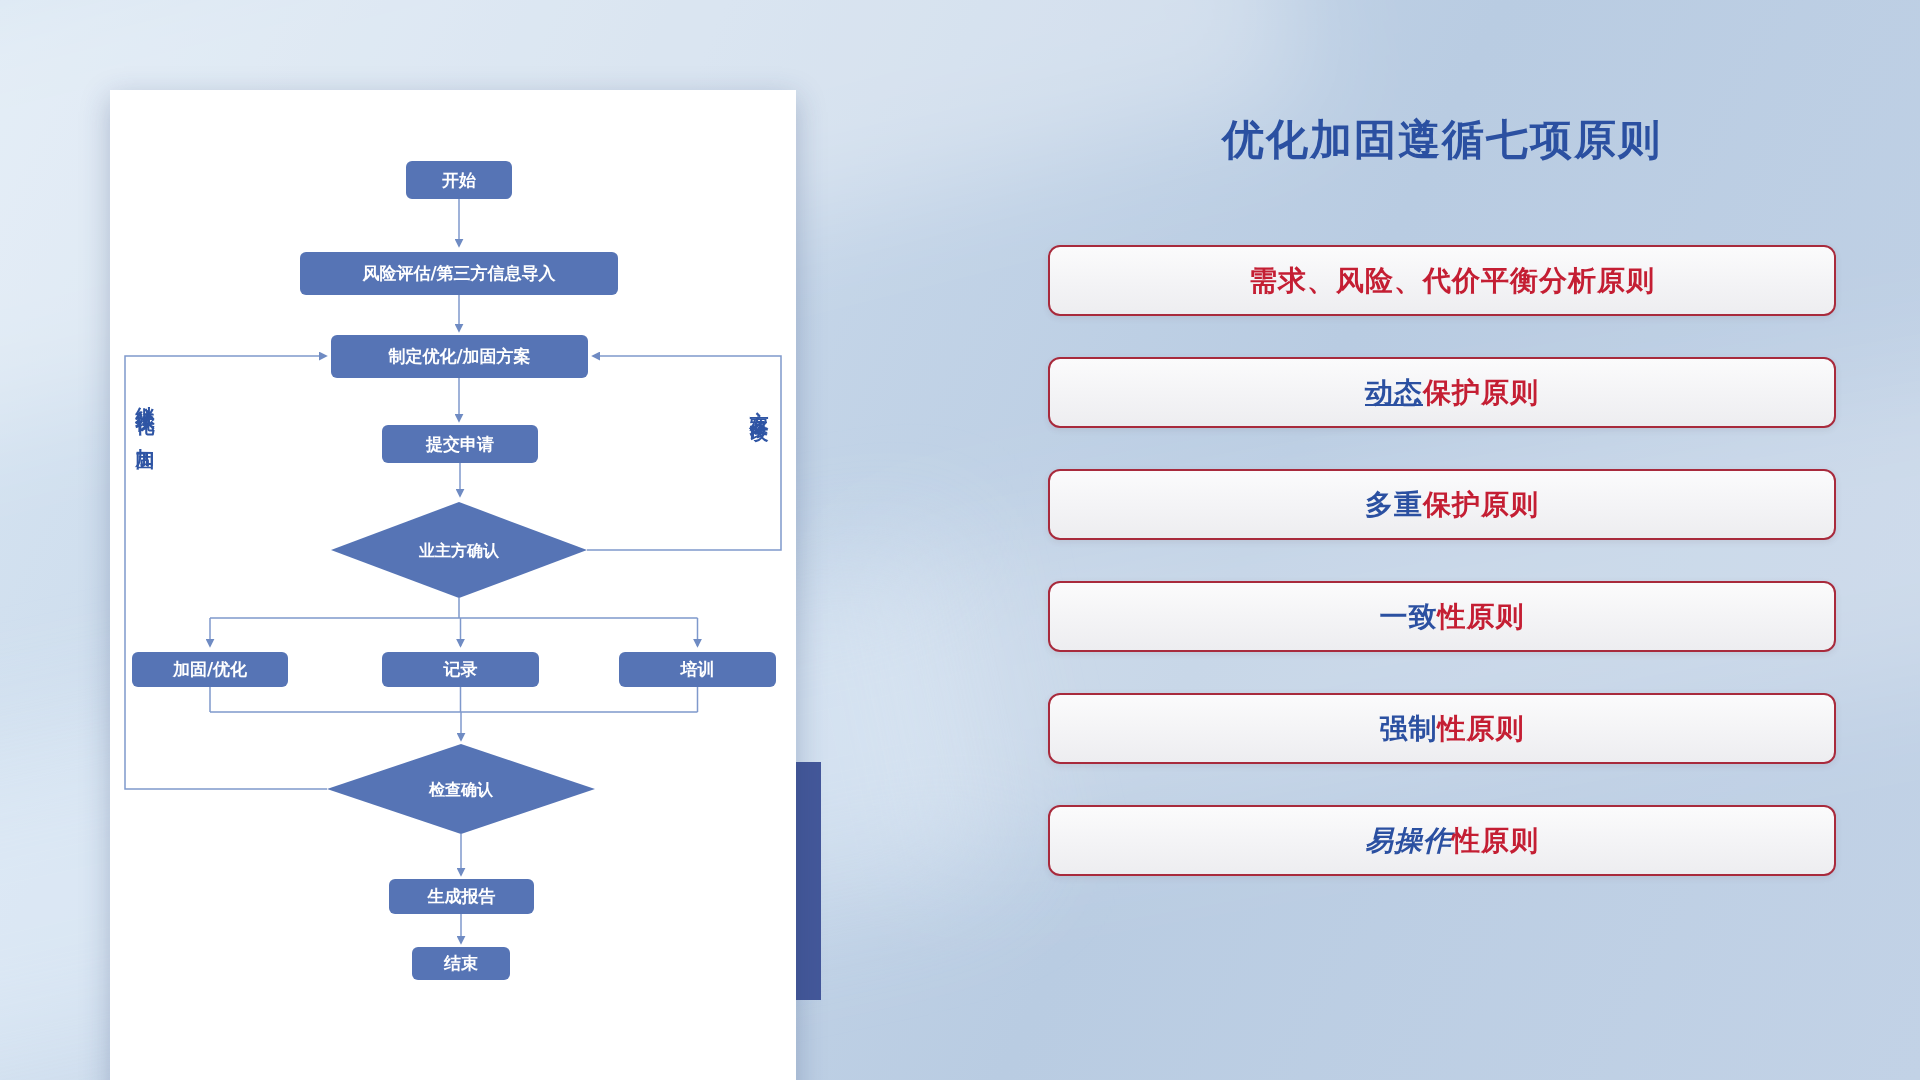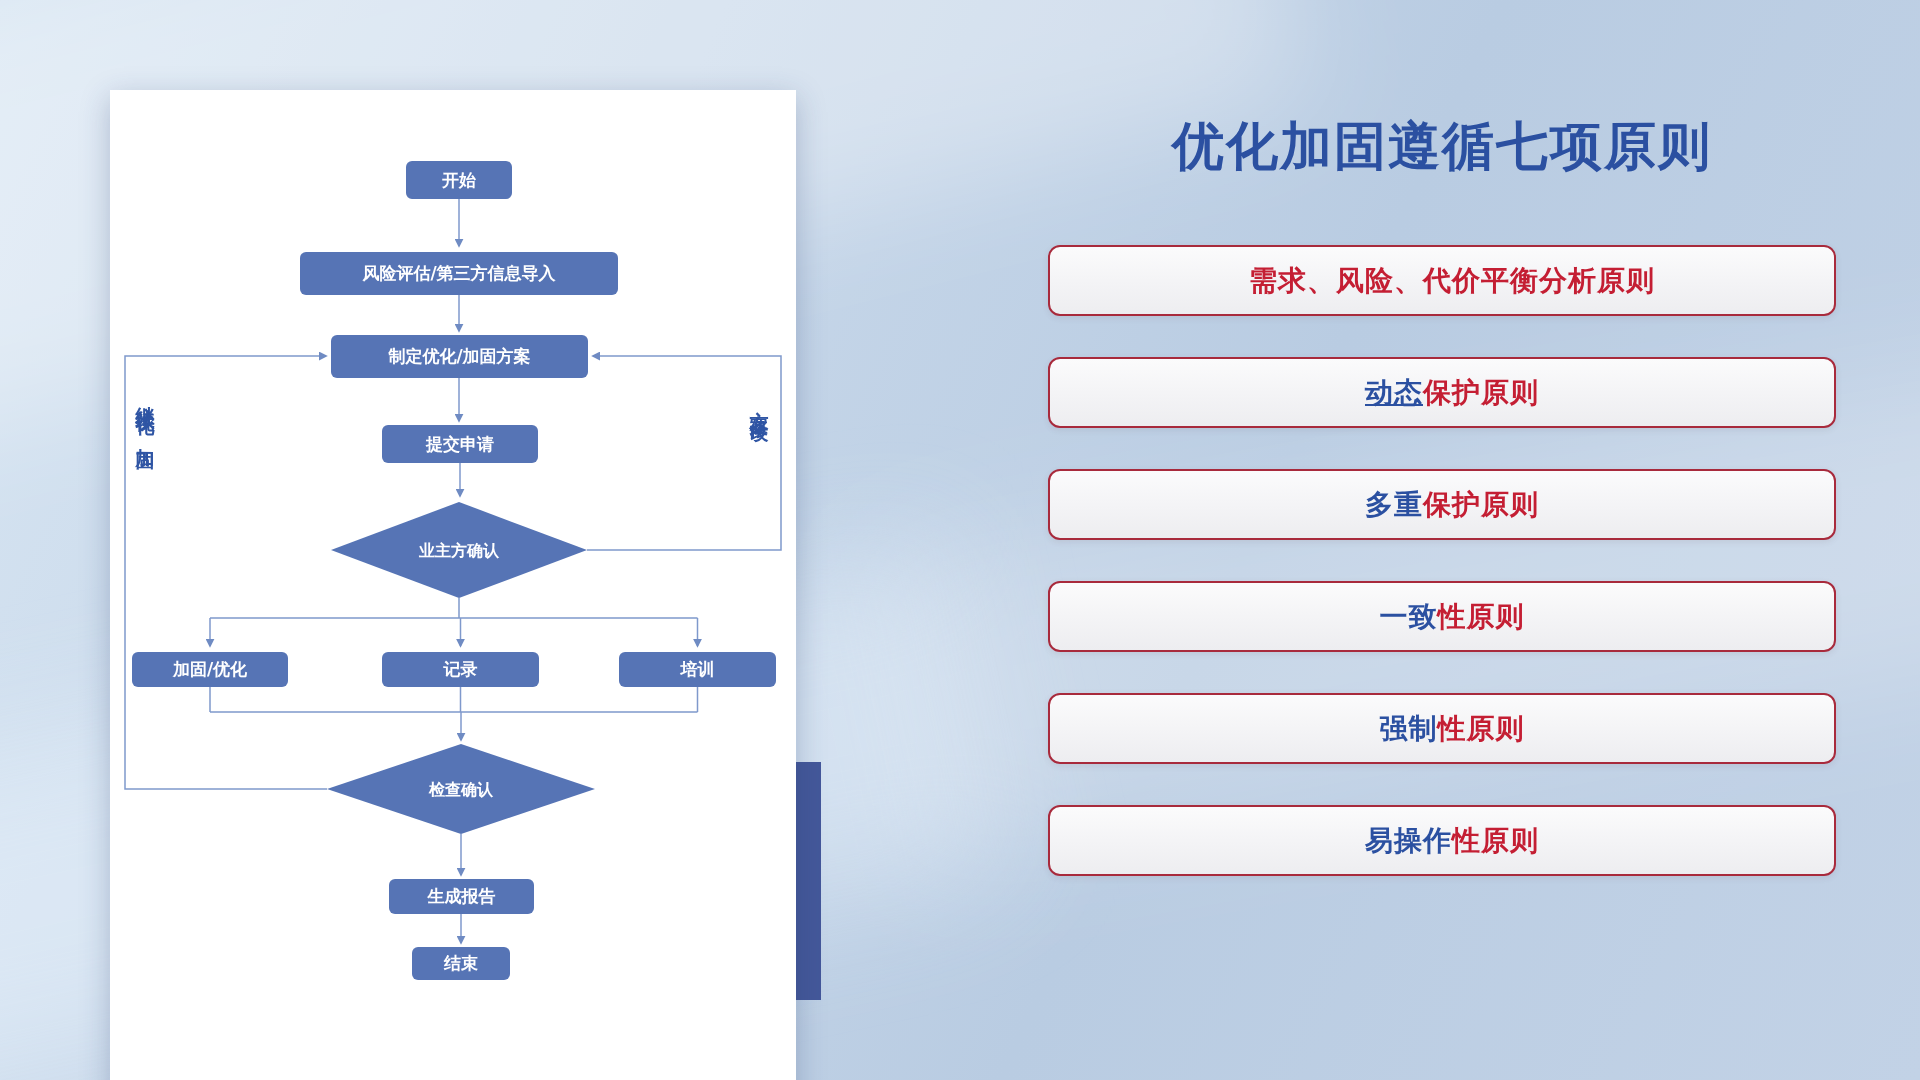--- a/index.html
+++ b/index.html
@@ -25,21 +25,21 @@
   svg text.node-label { fill:#ffffff; font-weight:700; font-size:17px;
     font-family:"DejaVu Sans","Liberation Sans",sans-serif; }
   svg text.node-label.small { font-size:16px; }
   .vlabel { position:absolute; writing-mode:vertical-rl; text-orientation:upright;
     color:#2f55a4; font-weight:700; font-size:19px; letter-spacing:4px; line-height:1; }
   .vlabel-left { left:26px; top:300px; }
   .vlabel-right { left:640px; top:306px; }
 
   .panel { position:absolute; left:1048px; top:0; width:788px; }
   .panel-title { position:absolute; top:112px; width:788px; text-align:center;
-    color:#2b50a1; font-size:52px; font-weight:700; letter-spacing:2px; }
+    color:#2b50a1; font-size:42px; font-weight:700; letter-spacing:2px; }
   .principles { position:absolute; top:245px; width:788px; }
   .principle-box { width:788px; height:71px; margin-bottom:41px;
     border:2px solid #a82a3c; border-radius:12px;
     background:linear-gradient(180deg,#fbfbfc 0%,#ededf0 100%);
     display:flex; align-items:center; justify-content:center;
     font-size:28px; font-weight:600; letter-spacing:1px;
     box-shadow:0 2px 6px rgba(90,60,70,.10);padding-left:20px; }
 </style>
 </head>
 <body>
@@ -136,18 +136,18 @@
         </div>
         <div class="principle-box">
           <span style="color: rgb(43, 80, 161);">一致</span>
           <span style="color: rgb(196, 30, 51);">性原则</span>
         </div>
         <div class="principle-box">
           <span style="color: rgb(43, 80, 161);">强制</span>
           <span style="color: rgb(196, 30, 51);">性原则</span>
         </div>
         <div class="principle-box">
-          <span style="color: rgb(43, 80, 161);">易操作</span>
+          <span style="color: rgb(43, 80, 161); font-style: italic;">易操作</span>
           <span style="color: rgb(196, 30, 51);">性原则</span>
         </div>
       </div>
   </div>
 </div>
 
 </body></html>

